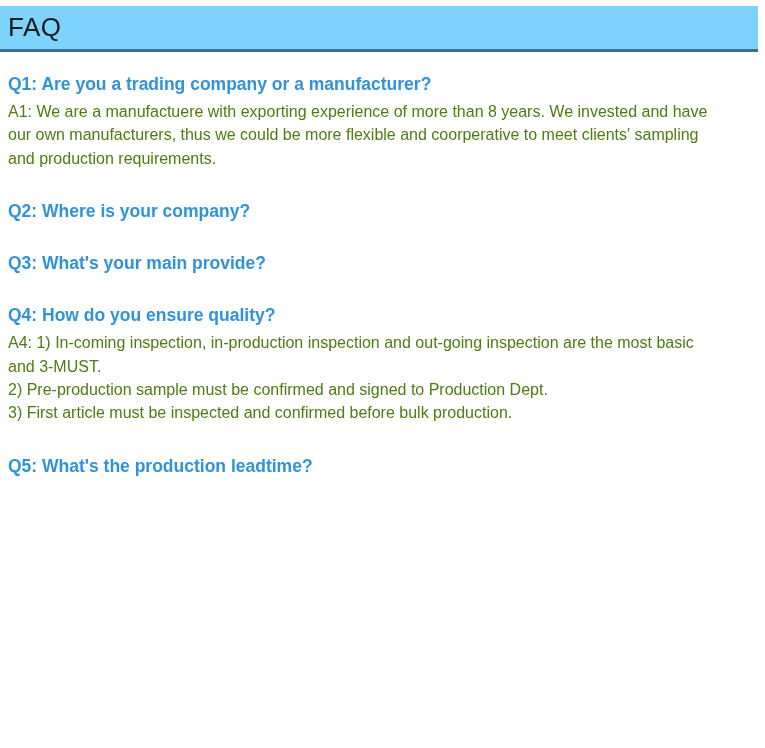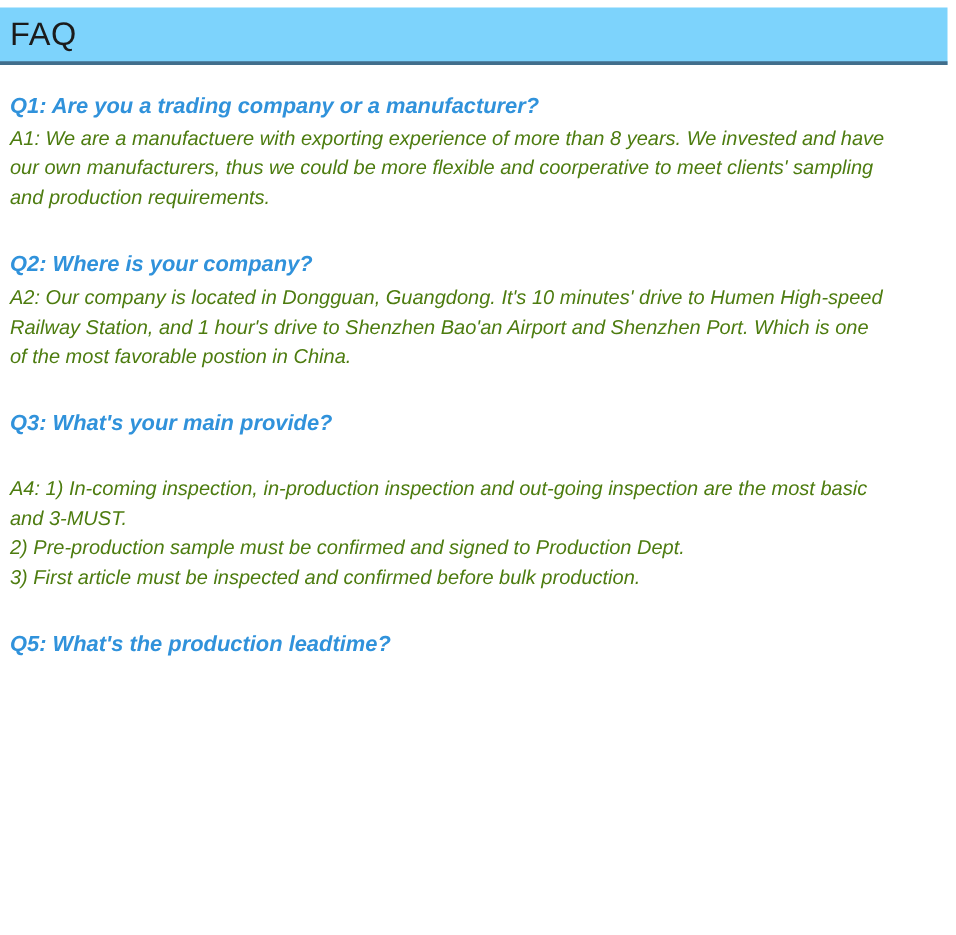--- a/index.html
+++ b/index.html
@@ -24,21 +24,20 @@
     box-sizing: border-box;
   }
   .header-bar .title {
     font-size: 26px;
     font-weight: 500;
     color: #1b1b1b;
     letter-spacing: 0.5px;
   }
   .content {
     padding: 22px 10px 16px 8px;
-    font-style: italic;
   }
   .faq-item {
     margin: 0 0 31px 0;
   }
   .question {
     margin: 0 0 5px 0;
     font-size: 17.5px;
     line-height: 21px;
     font-weight: bold;
     color: #3092db;
@@ -62,30 +61,28 @@
 
   <section class="faq-item">
     <h2 class="question">Q1: Are you a trading company or a manufacturer?</h2>
     <p class="answer">A1: We are a manufactuere with exporting experience of more than 8 years. We invested and have
 our own manufacturers, thus we could be more flexible and coorperative to meet clients' sampling
 and production requirements.</p>
   </section>
 
   <section class="faq-item">
     <h2 class="question">Q2: Where is your company?</h2>
-    <p class="answer">A2: Our company is located in Dongguan, Guangdong. It's 10 minutes' drive to Humen High-speed
-Railway Station, and 1 hour's drive to Shenzhen Bao'an Airport and Shenzhen Port. Which is one
-of the most favorable postion in China.</p>
   </section>
 
   <section class="faq-item">
     <h2 class="question">Q3: What's your main provide?</h2>
   </section>
 
   <section class="faq-item">
+    <h2 class="question">Q4: How do you ensure quality?</h2>
     <p class="answer">A4: 1) In-coming inspection, in-production inspection and out-going inspection are the most basic
 and 3-MUST.
 2) Pre-production sample must be confirmed and signed to Production Dept.
 3) First article must be inspected and confirmed before bulk production.</p>
   </section>
 
   <section class="faq-item">
     <h2 class="question">Q5: What's the production leadtime?</h2>
   </section>
 

